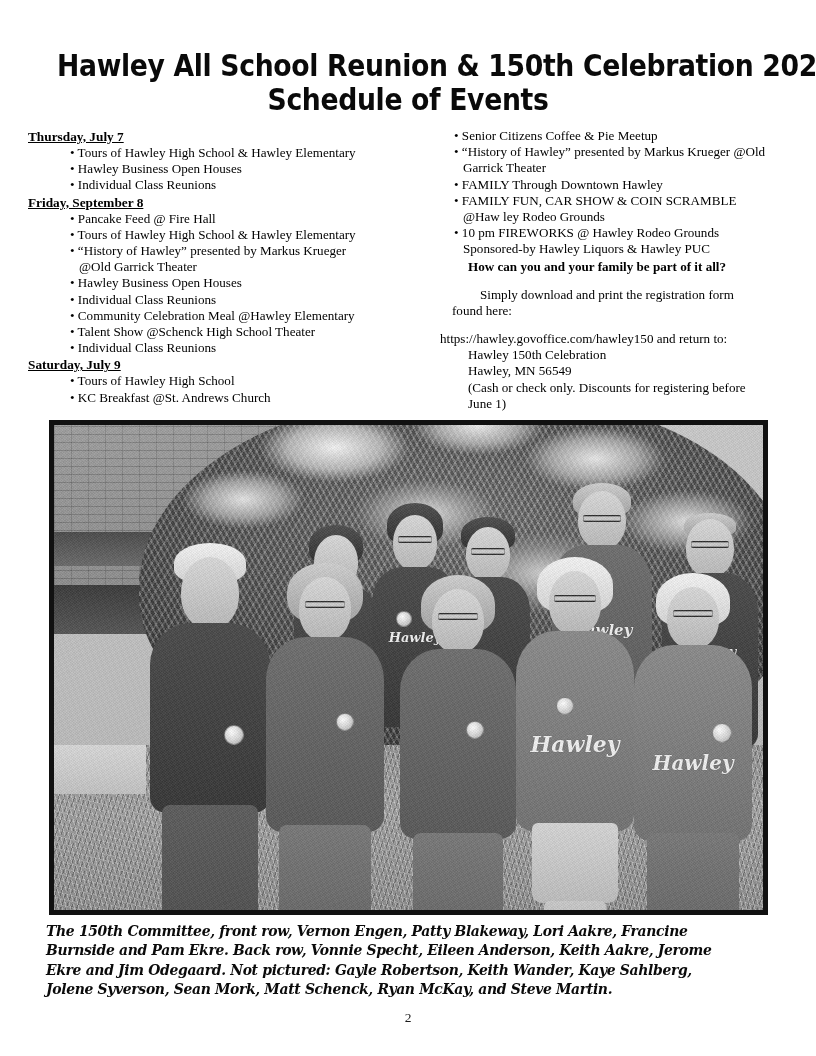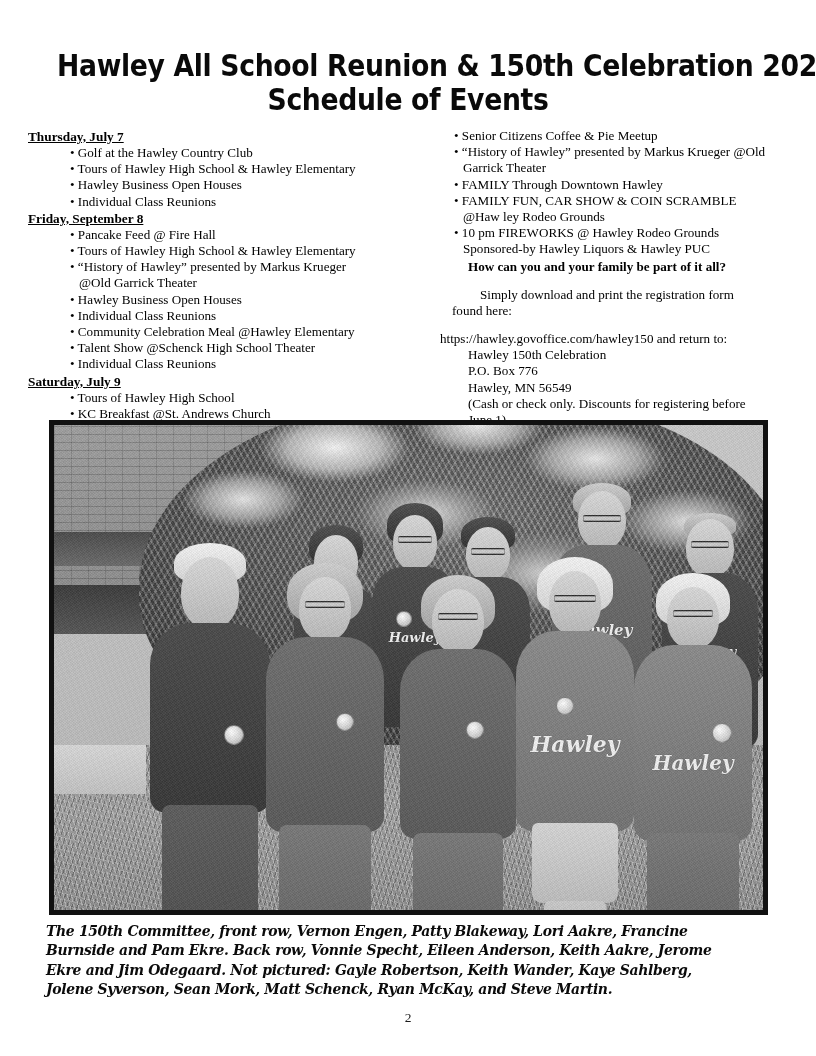--- a/index.html
+++ b/index.html
@@ -247,21 +247,20 @@
 
 <div class="title-block">
   <div class="title-line">Hawley All School Reunion &amp; 150th Celebration 2022</div>
   <div class="title-line">Schedule of Events</div>
 </div>
 
 <div class="columns">
 
   <div class="col col-left" id="left-col">
       <p class="day-head">Thursday, July 7</p>
-      <p class="bullet-item">• Golf at the Hawley Country Club</p>
       <p class="bullet-item">• Tours of Hawley High School &amp; Hawley Elementary</p>
       <p class="bullet-item">• Hawley Business Open Houses</p>
       <p class="bullet-item">• Individual Class Reunions</p>
       <p class="day-head">Friday, September 8</p>
       <p class="bullet-item">• Pancake Feed @ Fire Hall</p>
       <p class="bullet-item">• Tours of Hawley High School &amp; Hawley Elementary</p>
       <p class="bullet-item">• “History of Hawley” presented by Markus Krueger @Old Garrick Theater</p>
       <p class="bullet-item">• Hawley Business Open Houses</p>
       <p class="bullet-item">• Individual Class Reunions</p>
       <p class="bullet-item">• Community Celebration Meal @Hawley Elementary</p>
@@ -278,21 +277,20 @@
         <p class="bullet-item">• “History of Hawley” presented by Markus Krueger @Old Garrick Theater</p>
         <p class="bullet-item">• FAMILY Through Downtown Hawley</p>
         <p class="bullet-item">• FAMILY FUN, CAR SHOW &amp; COIN SCRAMBLE @Haw ley Rodeo Grounds</p>
         <p class="bullet-item">• 10 pm FIREWORKS @ Hawley Rodeo Grounds Sponsored-by Hawley Liquors &amp; Hawley PUC</p>
       </div>
 
     <p class="prose-bold">How can you and your family be part of it all?</p>
     <p class="prose-indent">Simply download and print the registration form found here:</p>
     <p class="prose">https://hawley.govoffice.com/hawley150 and return to:</p>
     <p class="addr">Hawley 150th Celebration</p>
-    <p class="addr">P.O. Box 776</p>
     <p class="addr">Hawley, MN 56549</p>
     <p class="addr">(Cash or check only. Discounts for registering before June 1)</p>
     <p class="prose-indent">Information on the City of Hawley and its many opportunities can be found online at www.hawley.govoffice.com or email us at CloserIn-Hawley@gmail.com.</p>
   </div>
 </div>
 
 <div class="photo-frame">
   <div class="photo-inner">
 
     <div class="sky"></div>

